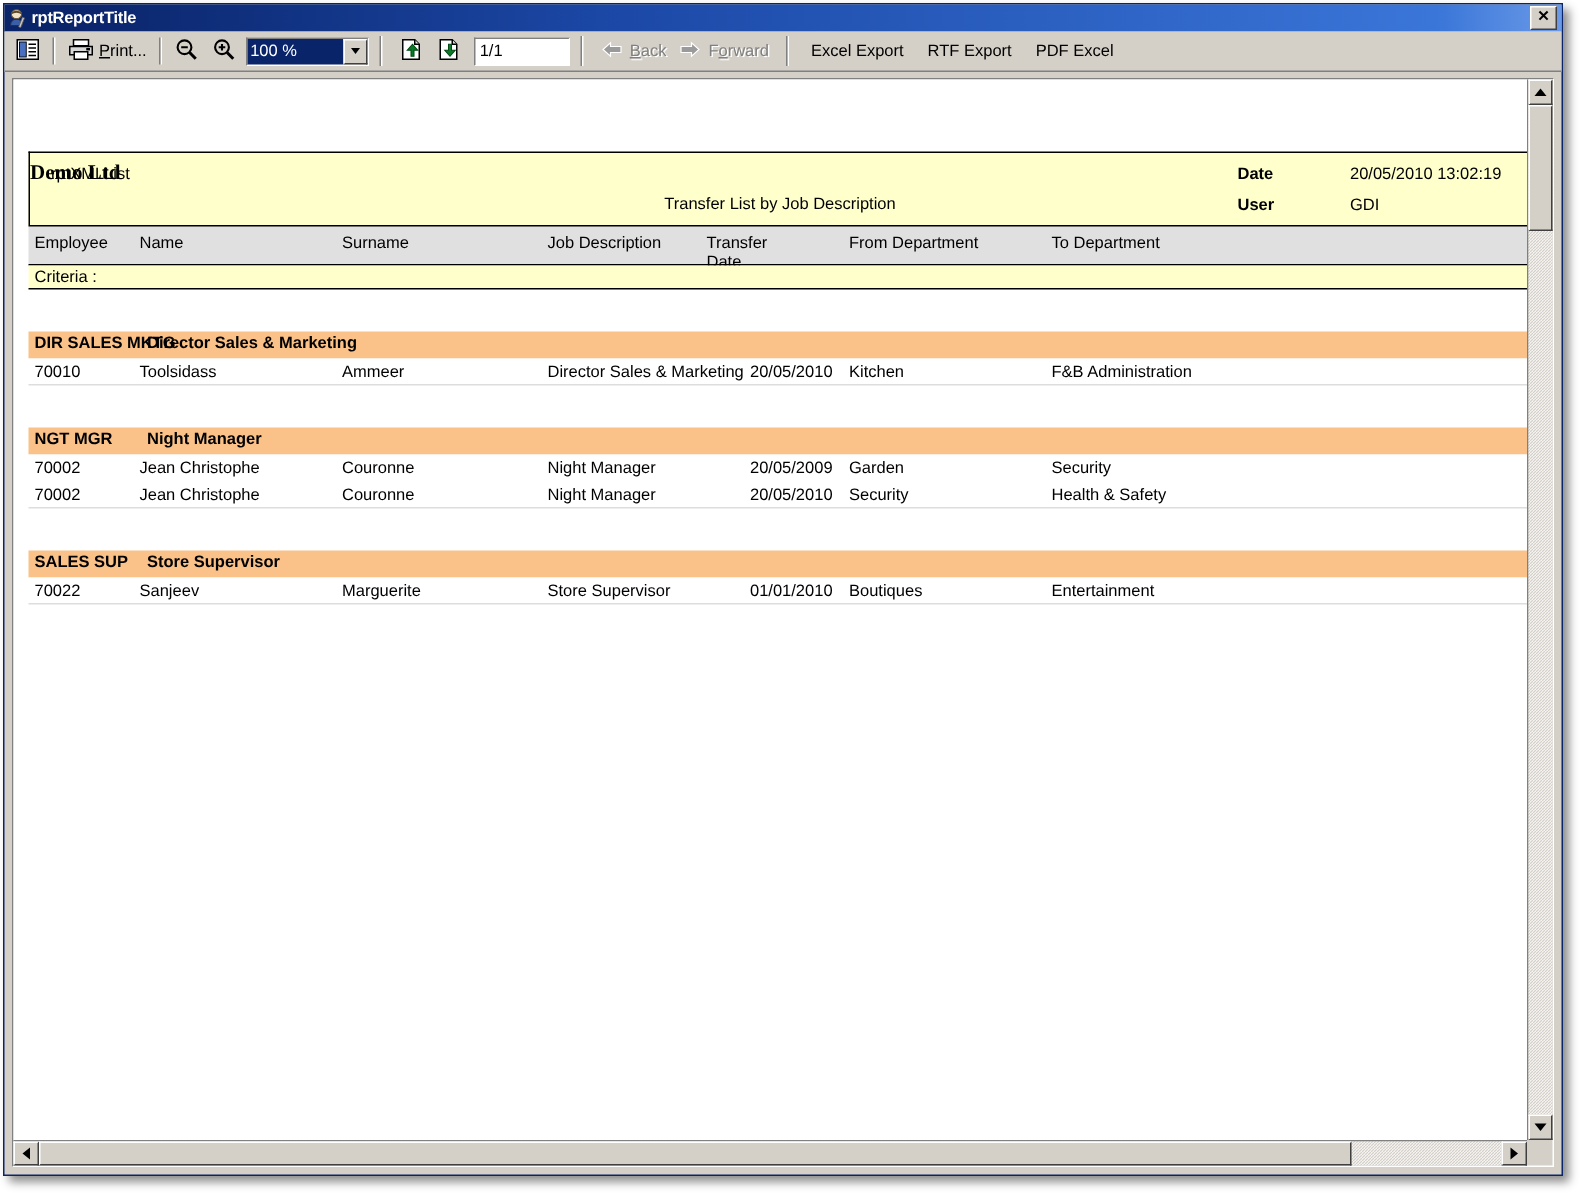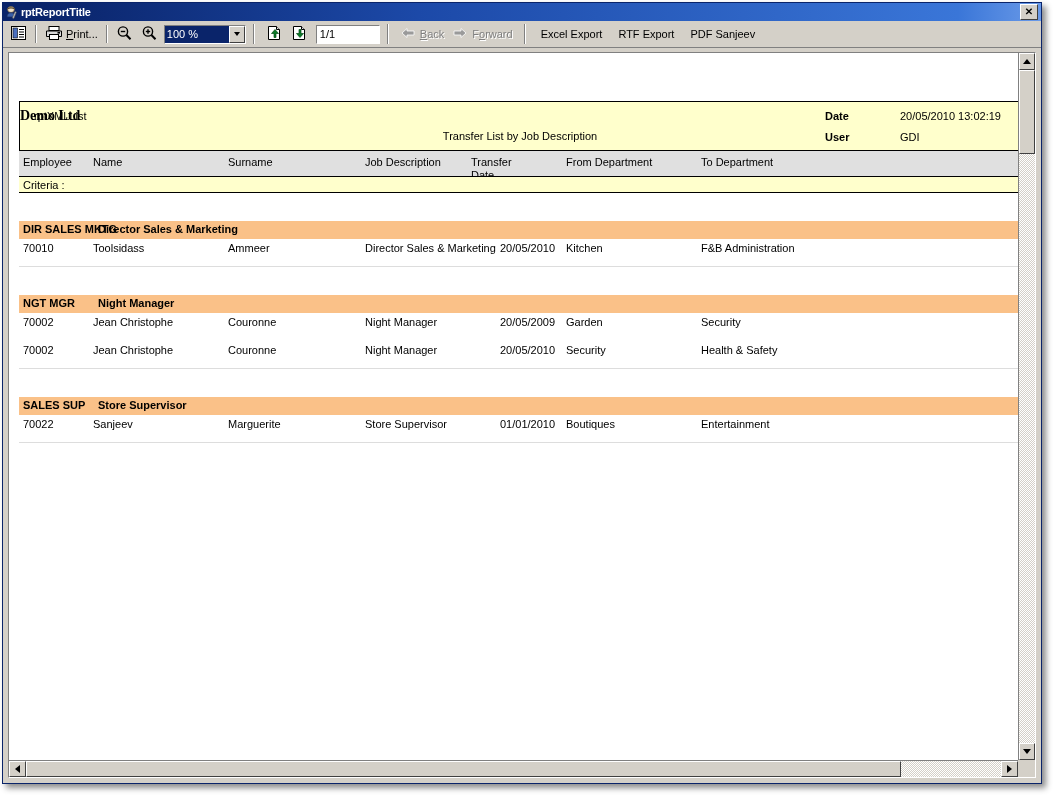--- a/index.html
+++ b/index.html
@@ -151,21 +151,21 @@
   .group-row .g-code{
     position:absolute;left:4px;top:2px;font-size:11px;font-weight:bold;
     white-space:nowrap;
   }
   .group-row .g-name{
     position:absolute;left:79px;top:2px;font-size:11px;font-weight:bold;
     white-space:nowrap;
   }
   
   .data-row{
-    height:28px;position:relative;background:#fff;
+    height:18px;position:relative;background:#fff;
     border-bottom:1px solid #dddddd;box-sizing:border-box;text-decoration:underline;
   }
   .data-row .cell{position:absolute;top:3px;font-size:11px;white-space:nowrap;}
   .grp-block{border-bottom:none;}
   
   .vscroll{
     position:absolute;right:0;top:0;width:17px;bottom:17px;
     background:#d4d0c8;
     border-left:1px solid #808080;box-sizing:border-box;
   }
@@ -331,21 +331,21 @@
           <path d="M9 2.5 V5 H2 V9 H9 V11.5 L14 7 Z" fill="#9a9a9a" stroke="#ffffff" stroke-width="0.8"></path>
         </svg>
       </span>
       <span class="nav-label">F<u>o</u>rward</span>
     </div>
 
     <span class="sep2"></span>
 
     <div class="tb-btn exp-btn">Excel Export</div>
     <div class="tb-btn exp-btn">RTF Export</div>
-    <div class="tb-btn exp-btn">PDF Sanjeev</div>
+    <div class="tb-btn exp-btn">PDF Excel</div>
   </div>
 
   <div class="client">
     <div class="doc-frame">
 
       <div class="page-canvas">
         <div class="report">
 
           <div class="rpt-head">
             <span class="rh-id">rptXMLList</span>

